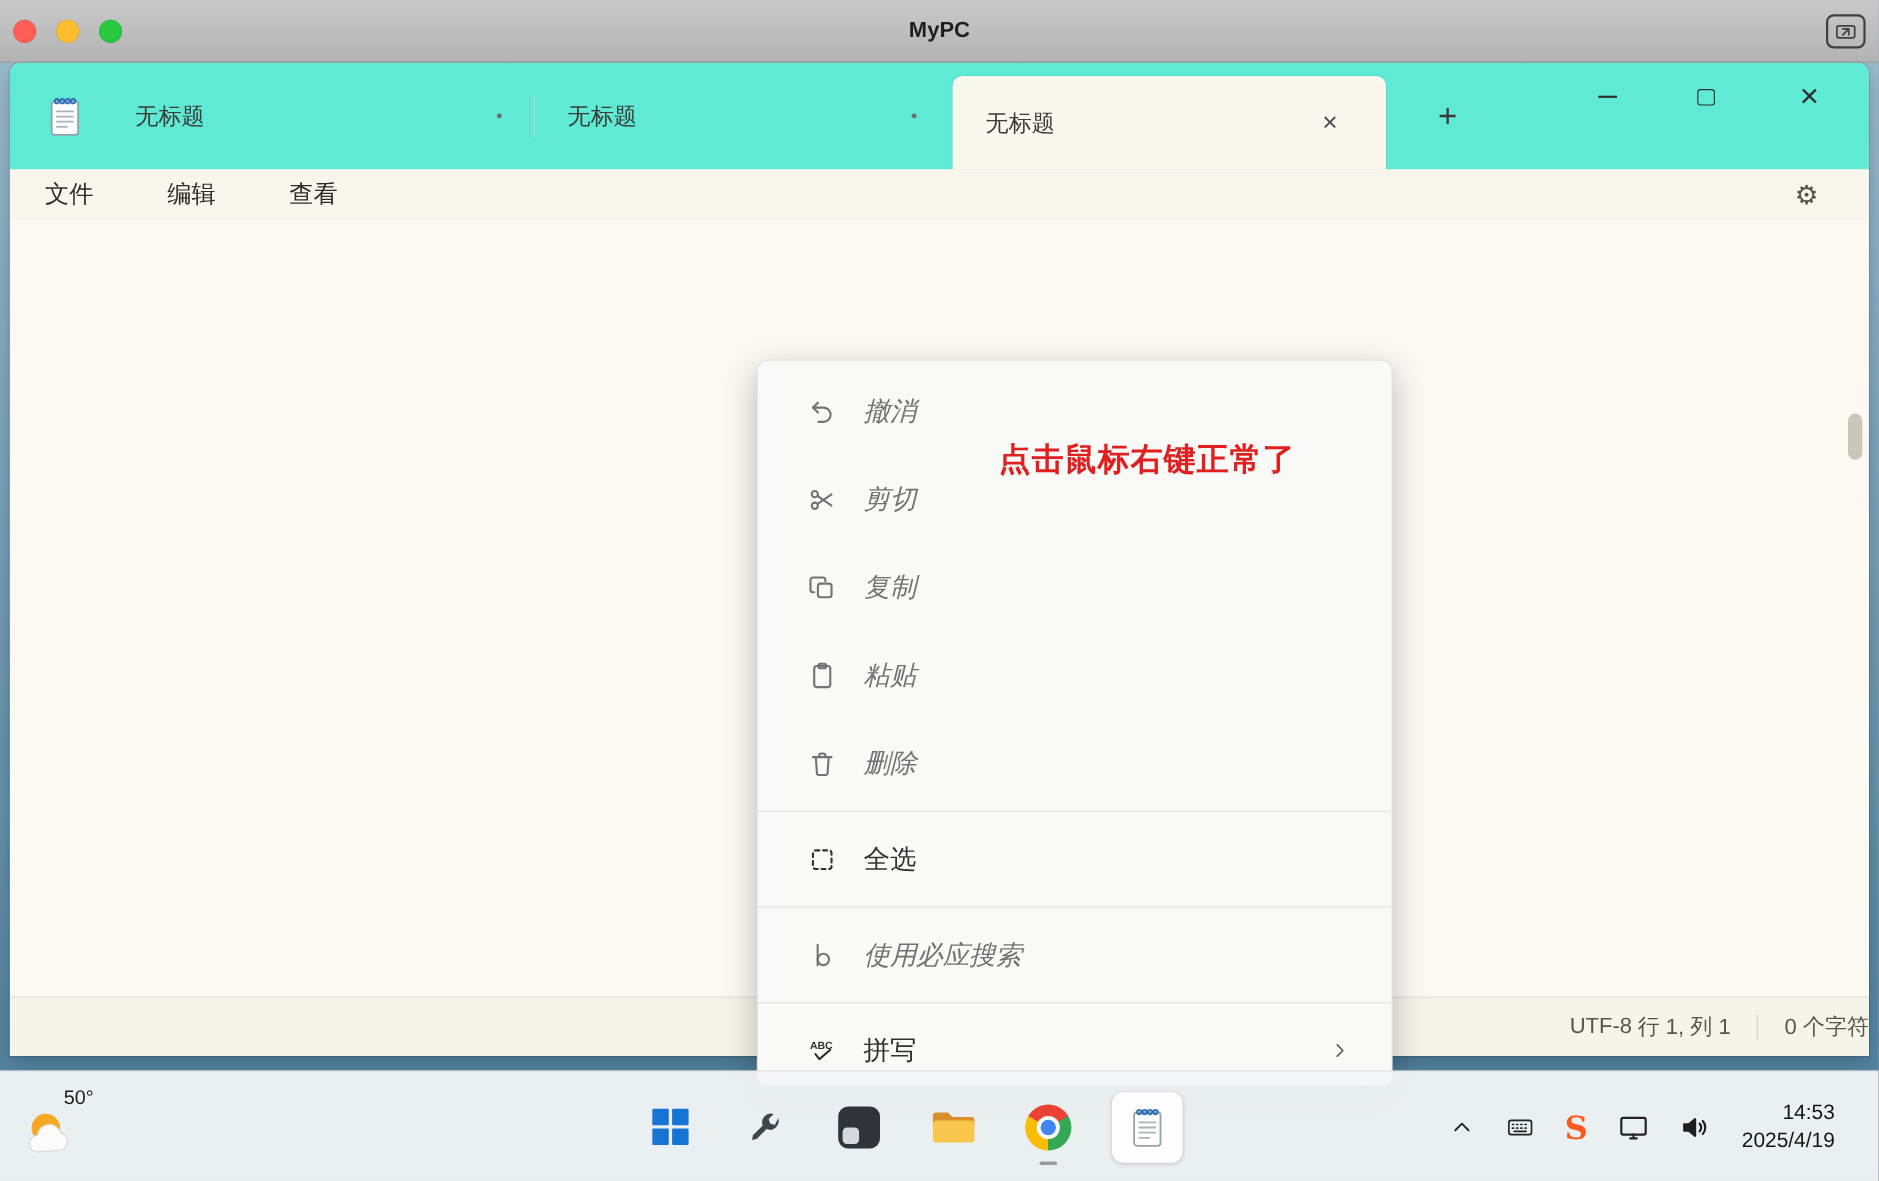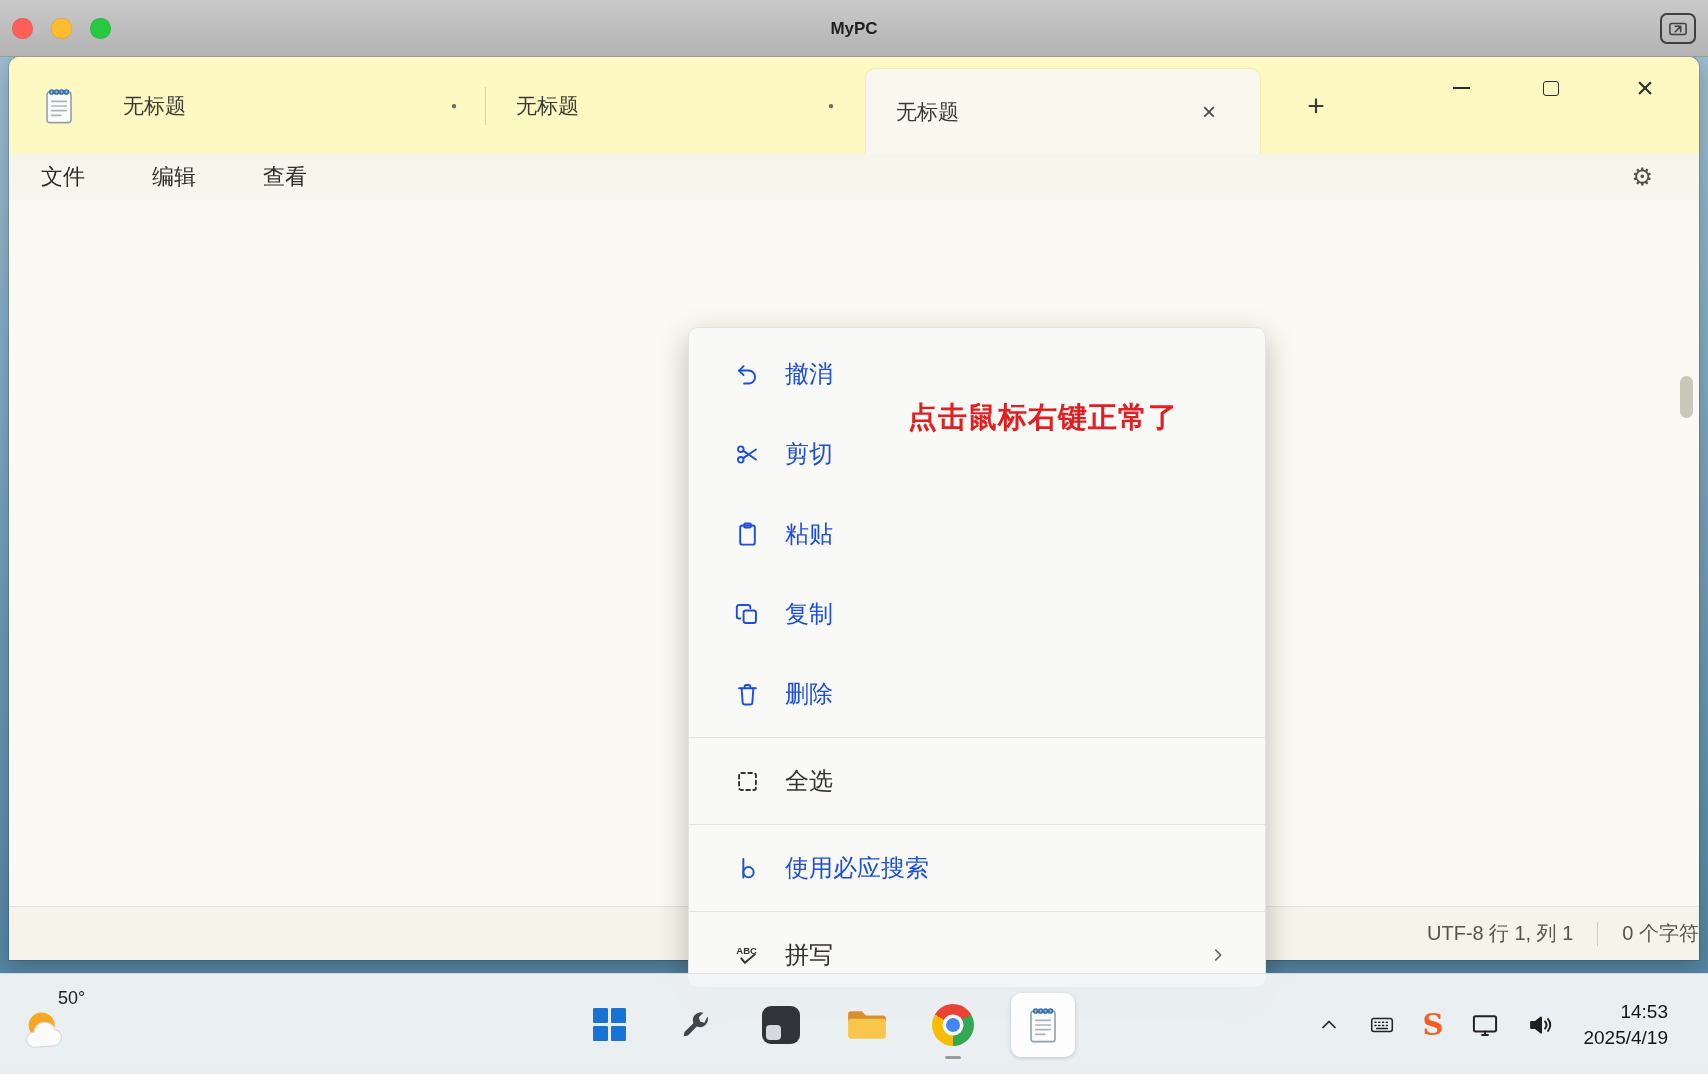--- a/index.html
+++ b/index.html
@@ -9,29 +9,29 @@
 
   
   .mac-bar { position:absolute; top:0; left:0; right:0; height:57px;
              background:linear-gradient(#c9c9c9,#b3b3b3); border-bottom:1px solid #9a9a9a; z-index:200; }
   .traffic { position:absolute; top:18px; width:21px; height:21px; border-radius:50%;
              box-shadow:inset 0 0 1px rgba(0,0,0,.3); }
   .t-close { left:12px; background:#ff5f57; }
   .t-min   { left:51px; background:#febc2e; }
   .t-max   { left:90px; background:#28c840; }
   .mac-title { position:absolute; left:0; right:0; top:0; height:57px; display:flex;
-               align-items:center; justify-content:center; font-size:17px; font-weight:bold; color:#1f1f1f; }
+               align-items:center; justify-content:center; font-size:20px; font-weight:bold; color:#1f1f1f; }
   .cap-icon { position:absolute; right:12px; top:13px; width:36px; height:31px;
               border:2.5px solid #3f3f3f; border-radius:7px; display:flex; align-items:center; justify-content:center; color:#3f3f3f; }
 
   
   .np-window { position:absolute; left:9px; top:57px; width:1690px; height:903px;
                background:#fbf9f1; border-radius:10px 10px 0 0;
                box-shadow:0 0 0 1px rgba(0,0,0,.14), 0 6px 20px rgba(0,0,0,.22); z-index:10; }
-  .tab-bar { position:absolute; top:0; left:0; right:0; height:97px; background:#fef9c3; border-radius:10px 10px 0 0;padding-left:28px; }
+  .tab-bar { position:absolute; top:0; left:0; right:0; height:97px; background:#5eead4; border-radius:10px 10px 0 0;padding-left:28px; }
   .np-appicon { position:absolute; left:34px; top:29px; width:32px; height:40px; }
   .tab { position:absolute; top:0; height:97px; display:flex; align-items:center; padding-left:30px; cursor:default; }
   .tab-label { font-size:21px; color:#3c3a35; }
   .tab-dot { position:absolute; font-size:10px; color:#6e6b64; }
   .tab-1 { left:84px; width:392px; }
   .tab-1 .tab-dot { right:28px; }
   .tab-2 { left:477px; width:380px; }
   .tab-2 .tab-dot { right:32px; }
   .tab-sep { position:absolute; left:476px; top:30px; width:1px; height:38px; background:#d6d3c8; }
   .tab-active { left:857px; width:394px; top:12px; height:85px; background:#f9f7ee;
@@ -62,21 +62,21 @@
   .st-sep { width:1px; height:24px; background:#cfccc1; margin:0 24px; }
   .st-enc { position:absolute; left:1418px; }
 
   
   .ctx-menu { position:absolute; left:688px; top:327px; width:578px; height:660px;
               background:#f9f9f7; border:1px solid #e3e3e1; border-radius:10px;
               box-shadow:0 10px 30px rgba(0,0,0,.25); padding:6px 0; z-index:50; overflow:hidden; }
   .cm-item { height:80px; display:flex; align-items:center; gap:24px; padding:0 36px 0 44px;
              font-size:24px; cursor:default; }
   .cm-item.enabled { color:#33312d; cursor:pointer; }
-  .cm-item.disabled { color:#1d4ed8; }
+  .cm-item.disabled { color:#737373;font-style:italic; }
   .cm-ic { width:28px; height:28px; display:flex; align-items:center; justify-content:flex-end; flex:0 0 28px; }
   .cm-ic svg { width:27px; height:27px; }
   .cm-chevron { margin-left:auto; color:#5f5d58; display:flex; }
   .cm-chevron svg { width:22px; height:22px; }
   .cm-div { height:1px; background:#e2e2e0; margin:3px 0; }
 
   .annotation { position:absolute; left:908px; top:398px; font-size:29px; font-weight:bold;
                 color:#e02020; z-index:60; letter-spacing:1px; }
 
   
@@ -212,35 +212,35 @@
             <circle cx="6" cy="16.7" r="2.5"></circle>
             <path d="M8.2 8.8L19.5 16.5M8.2 15.2L19.5 7.5"></path>
           </svg>
       </span>
       <span class="cm-label">剪切</span>
     </div>
 
     <div class="cm-item disabled">
       <span class="cm-ic">
         <svg class="stroke" viewBox="0 0 24 24">
+            <rect x="8.5" y="8.5" width="11" height="11" rx="2"></rect>
+            <path d="M5.5 15.5h-1a2 2 0 0 1-2-2v-8a2 2 0 0 1 2-2h8a2 2 0 0 1 2 2v1"></path>
+          </svg>
+      </span>
+      <span class="cm-label">复制</span>
+    </div>
+
+    <div class="cm-item disabled">
+      <span class="cm-ic">
+        <svg class="stroke" viewBox="0 0 24 24">
             <rect x="5.5" y="4" width="13" height="17" rx="2"></rect>
             <rect x="9" y="2.2" width="6" height="3.6" rx="1.2"></rect>
           </svg>
       </span>
       <span class="cm-label">粘贴</span>
-    </div>
-
-    <div class="cm-item disabled">
-      <span class="cm-ic">
-        <svg class="stroke" viewBox="0 0 24 24">
-            <rect x="8.5" y="8.5" width="11" height="11" rx="2"></rect>
-            <path d="M5.5 15.5h-1a2 2 0 0 1-2-2v-8a2 2 0 0 1 2-2h8a2 2 0 0 1 2 2v1"></path>
-          </svg>
-      </span>
-      <span class="cm-label">复制</span>
     </div>
 
     <div class="cm-item disabled">
       <span class="cm-ic">
         <svg class="stroke" viewBox="0 0 24 24">
             <path d="M4.5 6.5h15"></path>
             <path d="M9.5 6.5V5.2a1.7 1.7 0 0 1 1.7-1.7h1.6a1.7 1.7 0 0 1 1.7 1.7v1.3"></path>
             <path d="M6.8 6.5l.9 13a1.5 1.5 0 0 0 1.5 1.4h5.6a1.5 1.5 0 0 0 1.5-1.4l.9-13"></path>
           </svg>
       </span>

